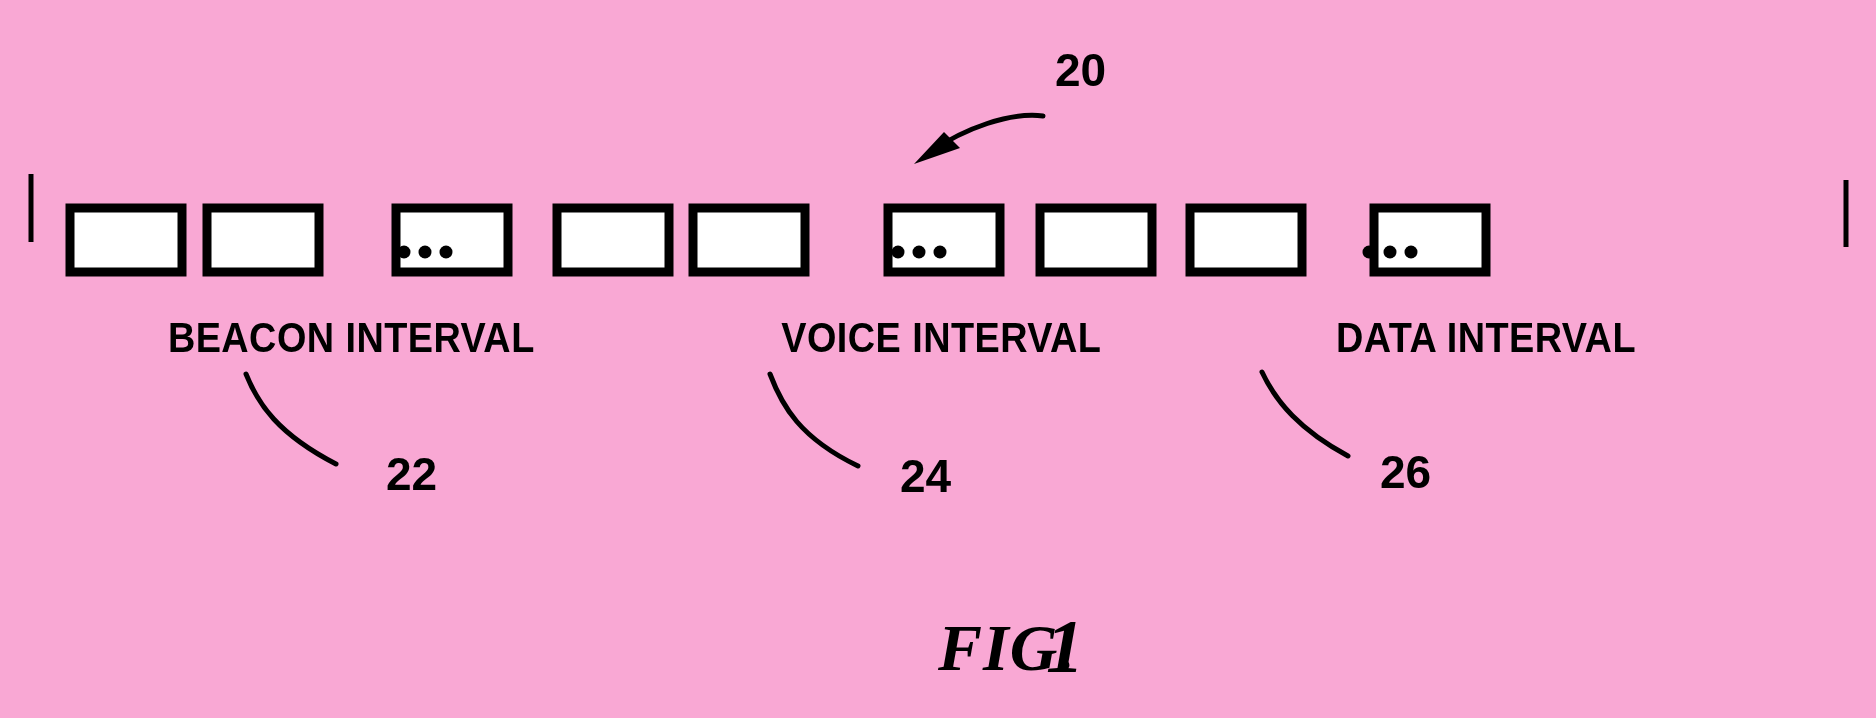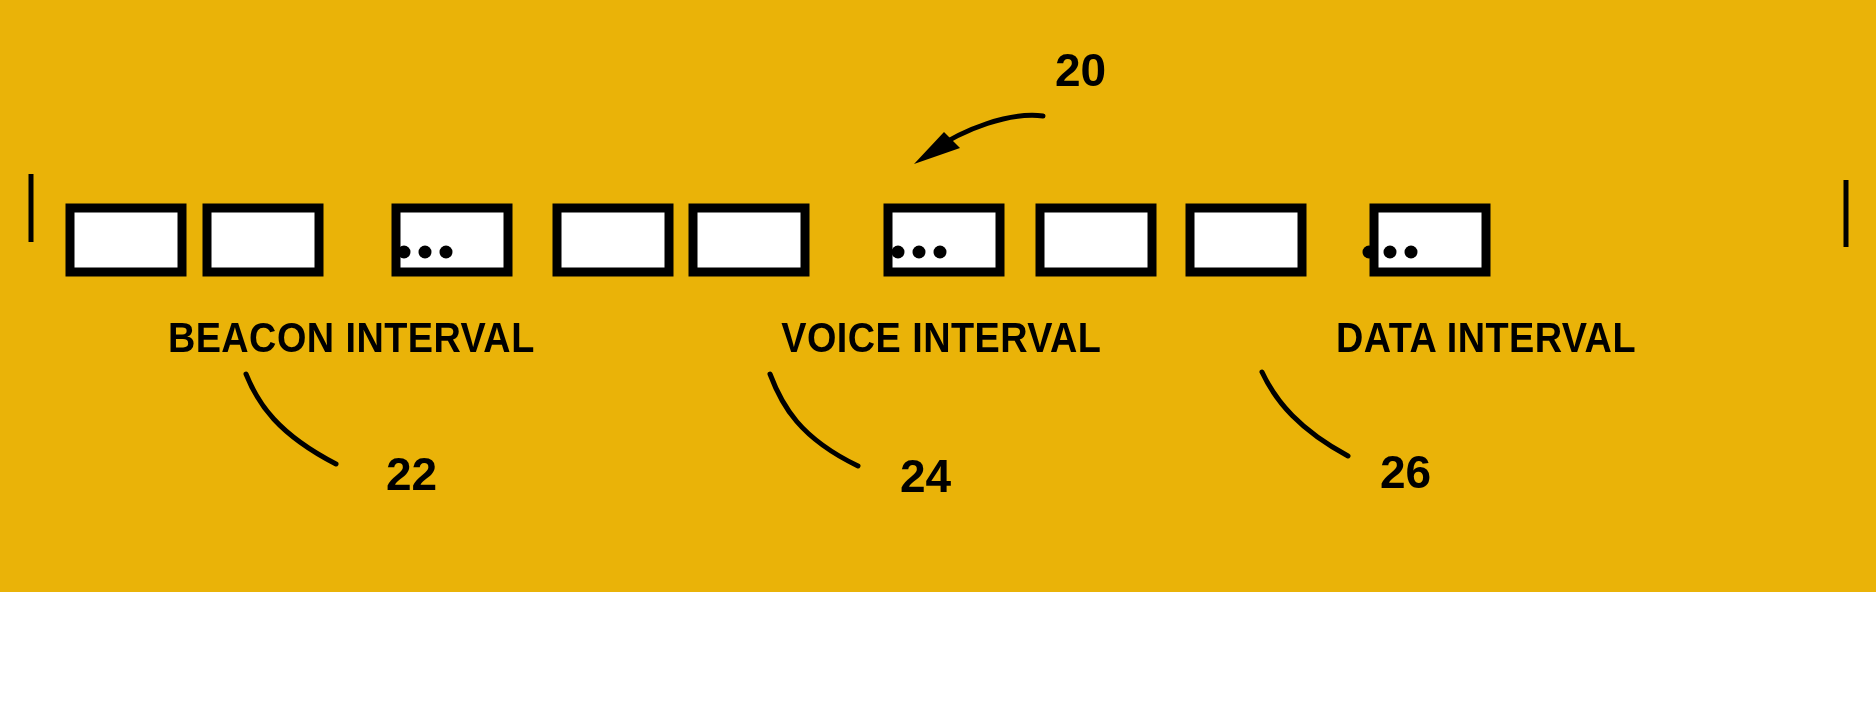--- a/index.html
+++ b/index.html
@@ -6,22 +6,22 @@
     margin: 0;
     padding: 0;
     background: #ffffff;
   }
   body {
     font-family: "Liberation Sans", sans-serif;
   }
   #figure-root {
     position: relative;
     width: 1876px;
-    height: 592px;
-    background: #eab308;
+    height: 718px;
+    background: #f9a8d4;
     overflow: hidden;
   }
   #figure-svg {
     position: absolute;
     left: 0;
     top: 0;
     width: 1876px;
     height: 718px;
     display: block;
   }

